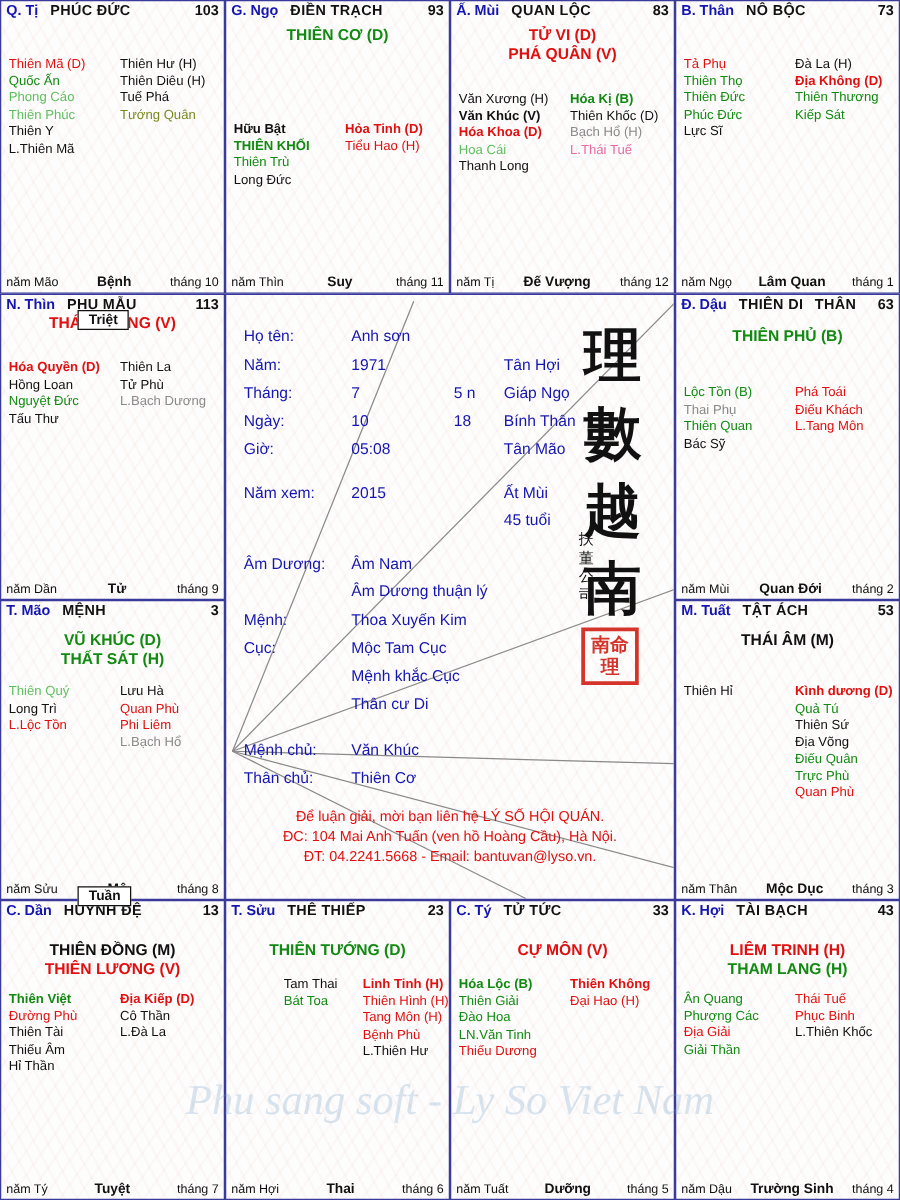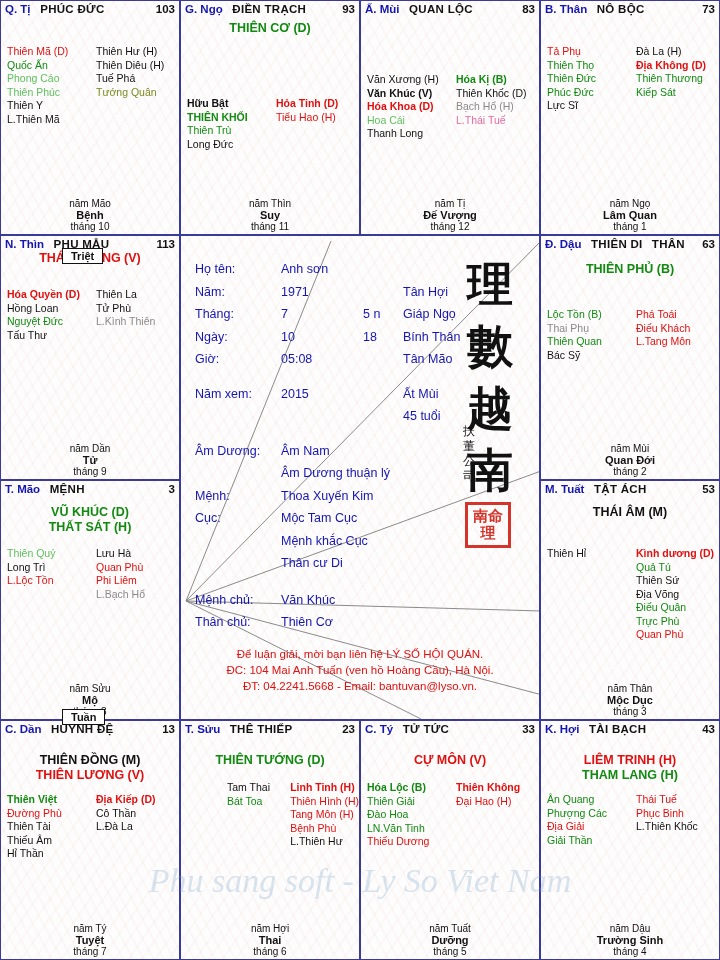--- a/index.html
+++ b/index.html
@@ -48,21 +48,21 @@
     position: absolute; left: 0; right: 0;
     display: flex;
     font-size: 10.5px;
     line-height: 13.5px;
   }
   .star-cols .col { flex: 1 1 50%; padding-left: 6px; }
   .star-cols .col div { white-space: nowrap; }
   .cell .ftr {
     position: absolute; bottom: 2px; left: 4px; right: 4px;
     font-size: 10.5px; color: #111;
-    display: flex; justify-content: space-between; align-items: center; flex-direction: column;
+    display: flex; justify-content: space-between; align-items: flex-end;
   }
   .ftr .am { font-size: 10px; }
   .ftr .mid { font-weight: bold; font-size: 11px; }
   .ftr .th { font-size: 10px; }
 
   
   #center {
     position: absolute;
     border: 1px solid #3a3a9a;
     background: transparent;
@@ -204,20 +204,24 @@
       <span class="th">tháng 11</span>
     </div>
   </div>
 
   <div class="cell" style="left:360px; top:0px; width:180px; height:235px;">
     <div class="hdr">
       <span class="num">83</span>
       <span class="chi">Ấ. Mùi</span>
       &nbsp;&nbsp;<span class="cung">QUAN LỘC</span>
     </div>
+    <div class="main">
+      <div class="m1 red">TỬ VI (D)</div>
+      <div class="m2 red">PHÁ QUÂN (V)</div>
+    </div>
     <div class="star-cols" style="top:72px;">
       <div class="col">
         <div class="black">Văn Xương (H)</div>
         <div class="black" style="font-weight:bold">Văn Khúc (V)</div>
         <div class="red" style="font-weight:bold">Hóa Khoa (D)</div>
         <div class="ltgreen">Hoa Cái</div>
         <div class="black">Thanh Long</div>
       </div>
       <div class="col">
         <div class="green" style="font-weight:bold">Hóa Kị (B)</div>
@@ -273,21 +277,21 @@
     <div class="star-cols" style="top:52px;">
       <div class="col">
         <div class="red" style="font-weight:bold">Hóa Quyền (D)</div>
         <div class="black">Hồng Loan</div>
         <div class="green">Nguyệt Đức</div>
         <div class="black">Tấu Thư</div>
       </div>
       <div class="col">
         <div class="black">Thiên La</div>
         <div class="black">Tử Phù</div>
-        <div class="gray">L.Kình Thiên</div>
+        <div class="gray">L.Bạch Dương</div>
       </div>
     </div>
     <div class="ftr">
       <span class="am">năm Dần</span>
       <span class="mid">Tử</span>
       <span class="th">tháng 9</span>
     </div>
   </div>
 
   <div class="cell" style="left:540px; top:235px; width:180px; height:245px;">

